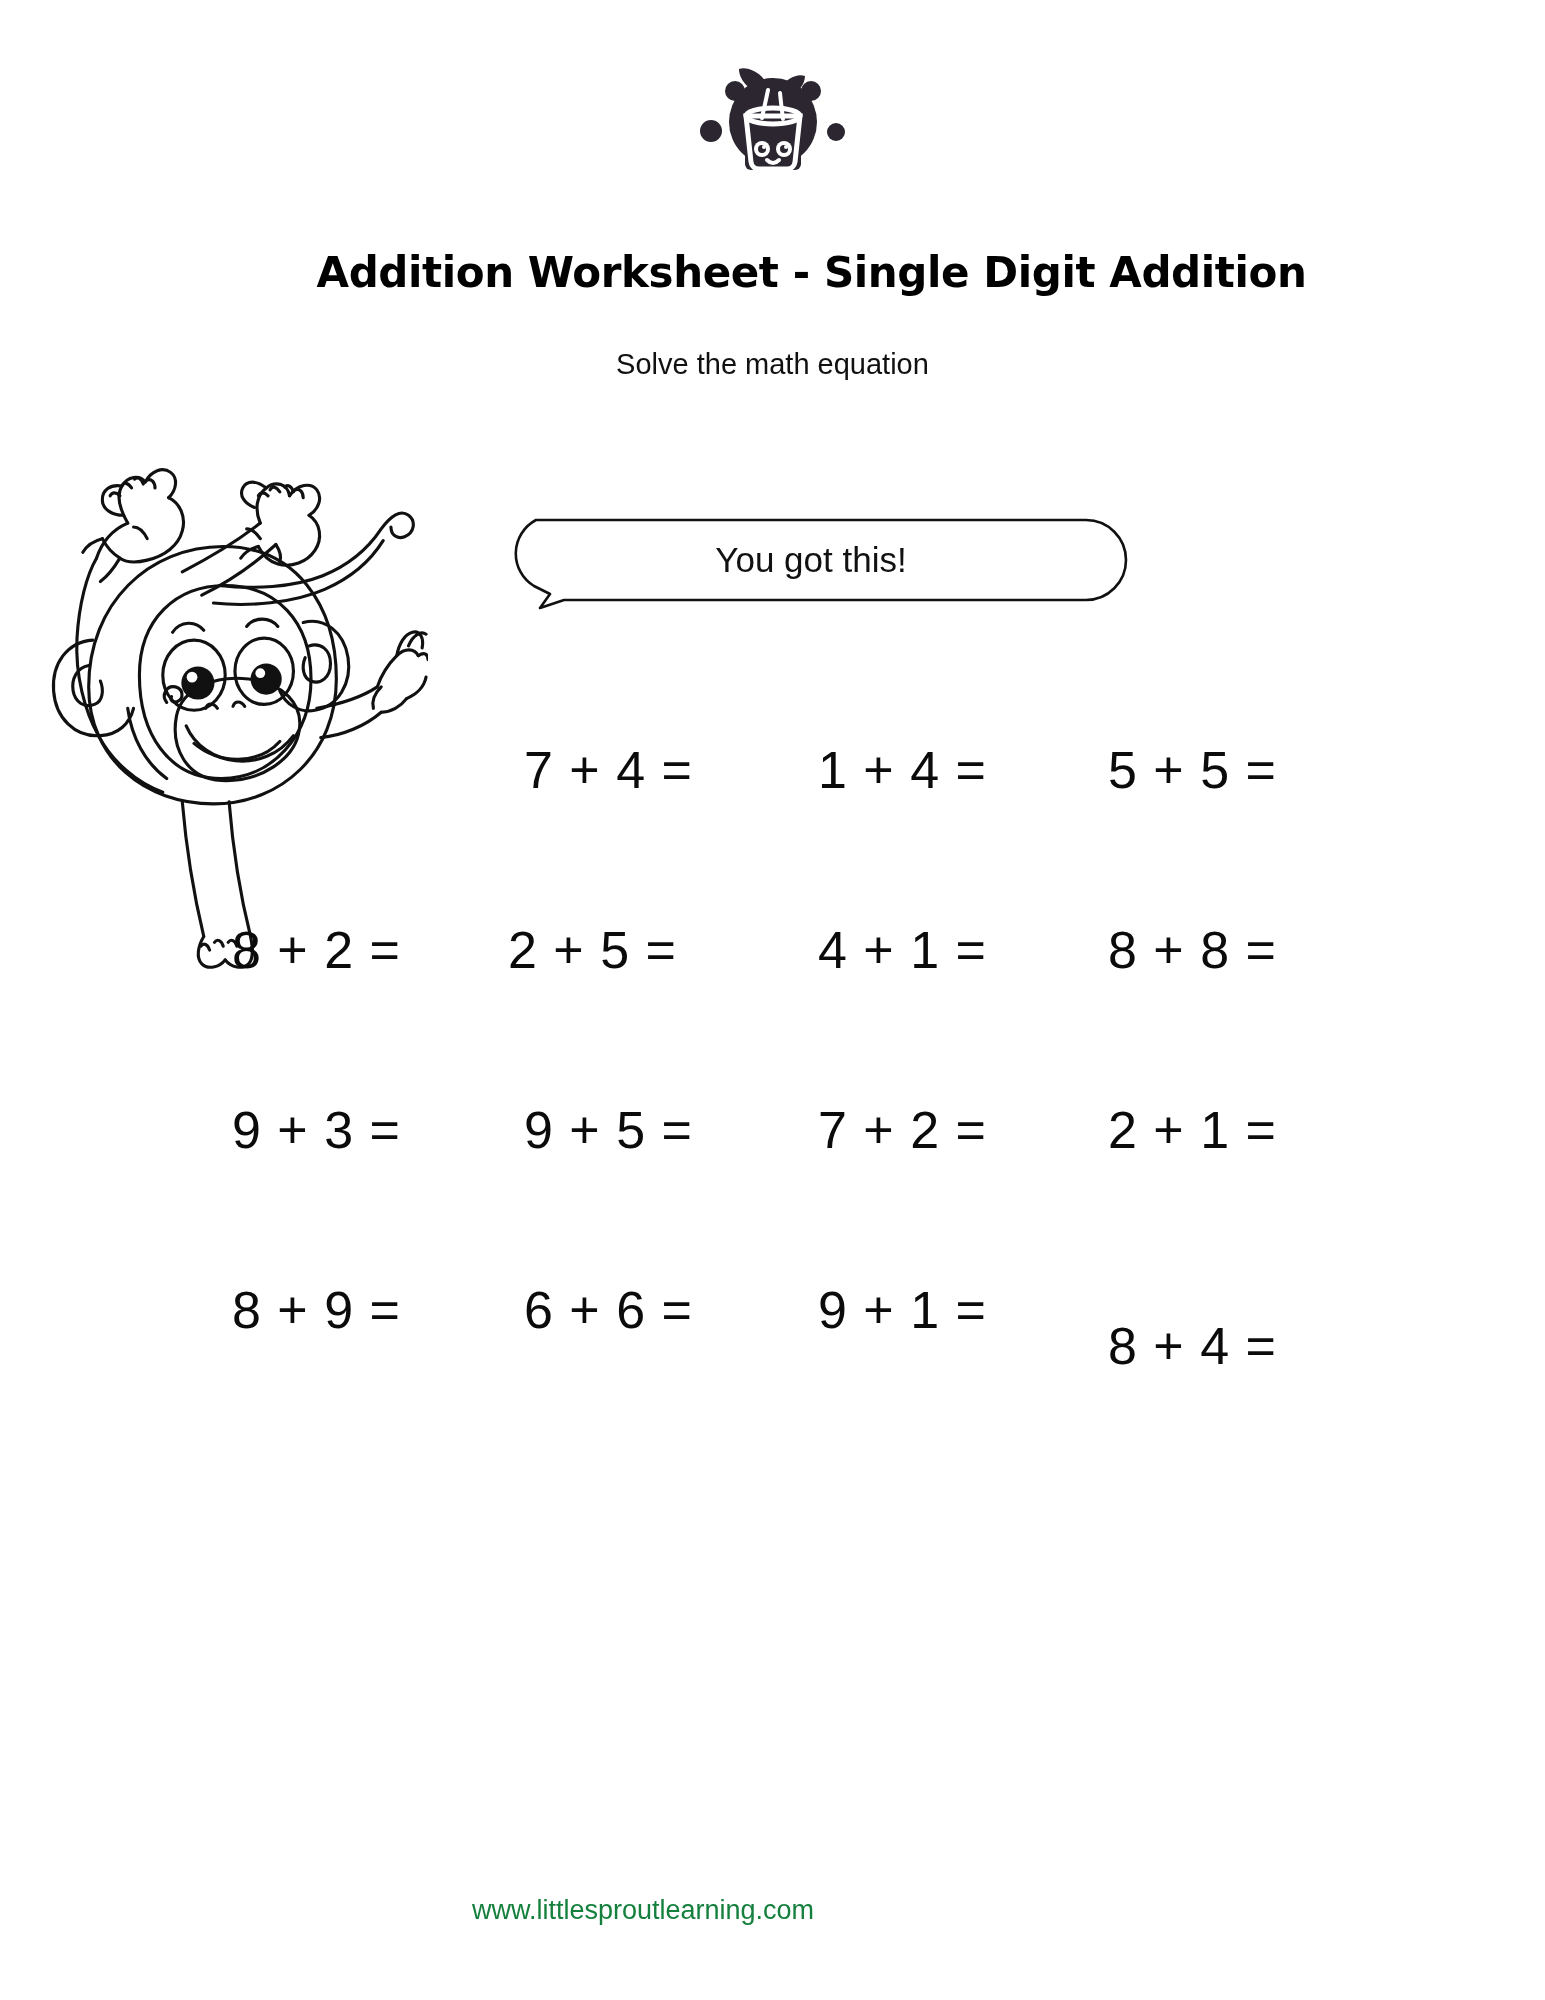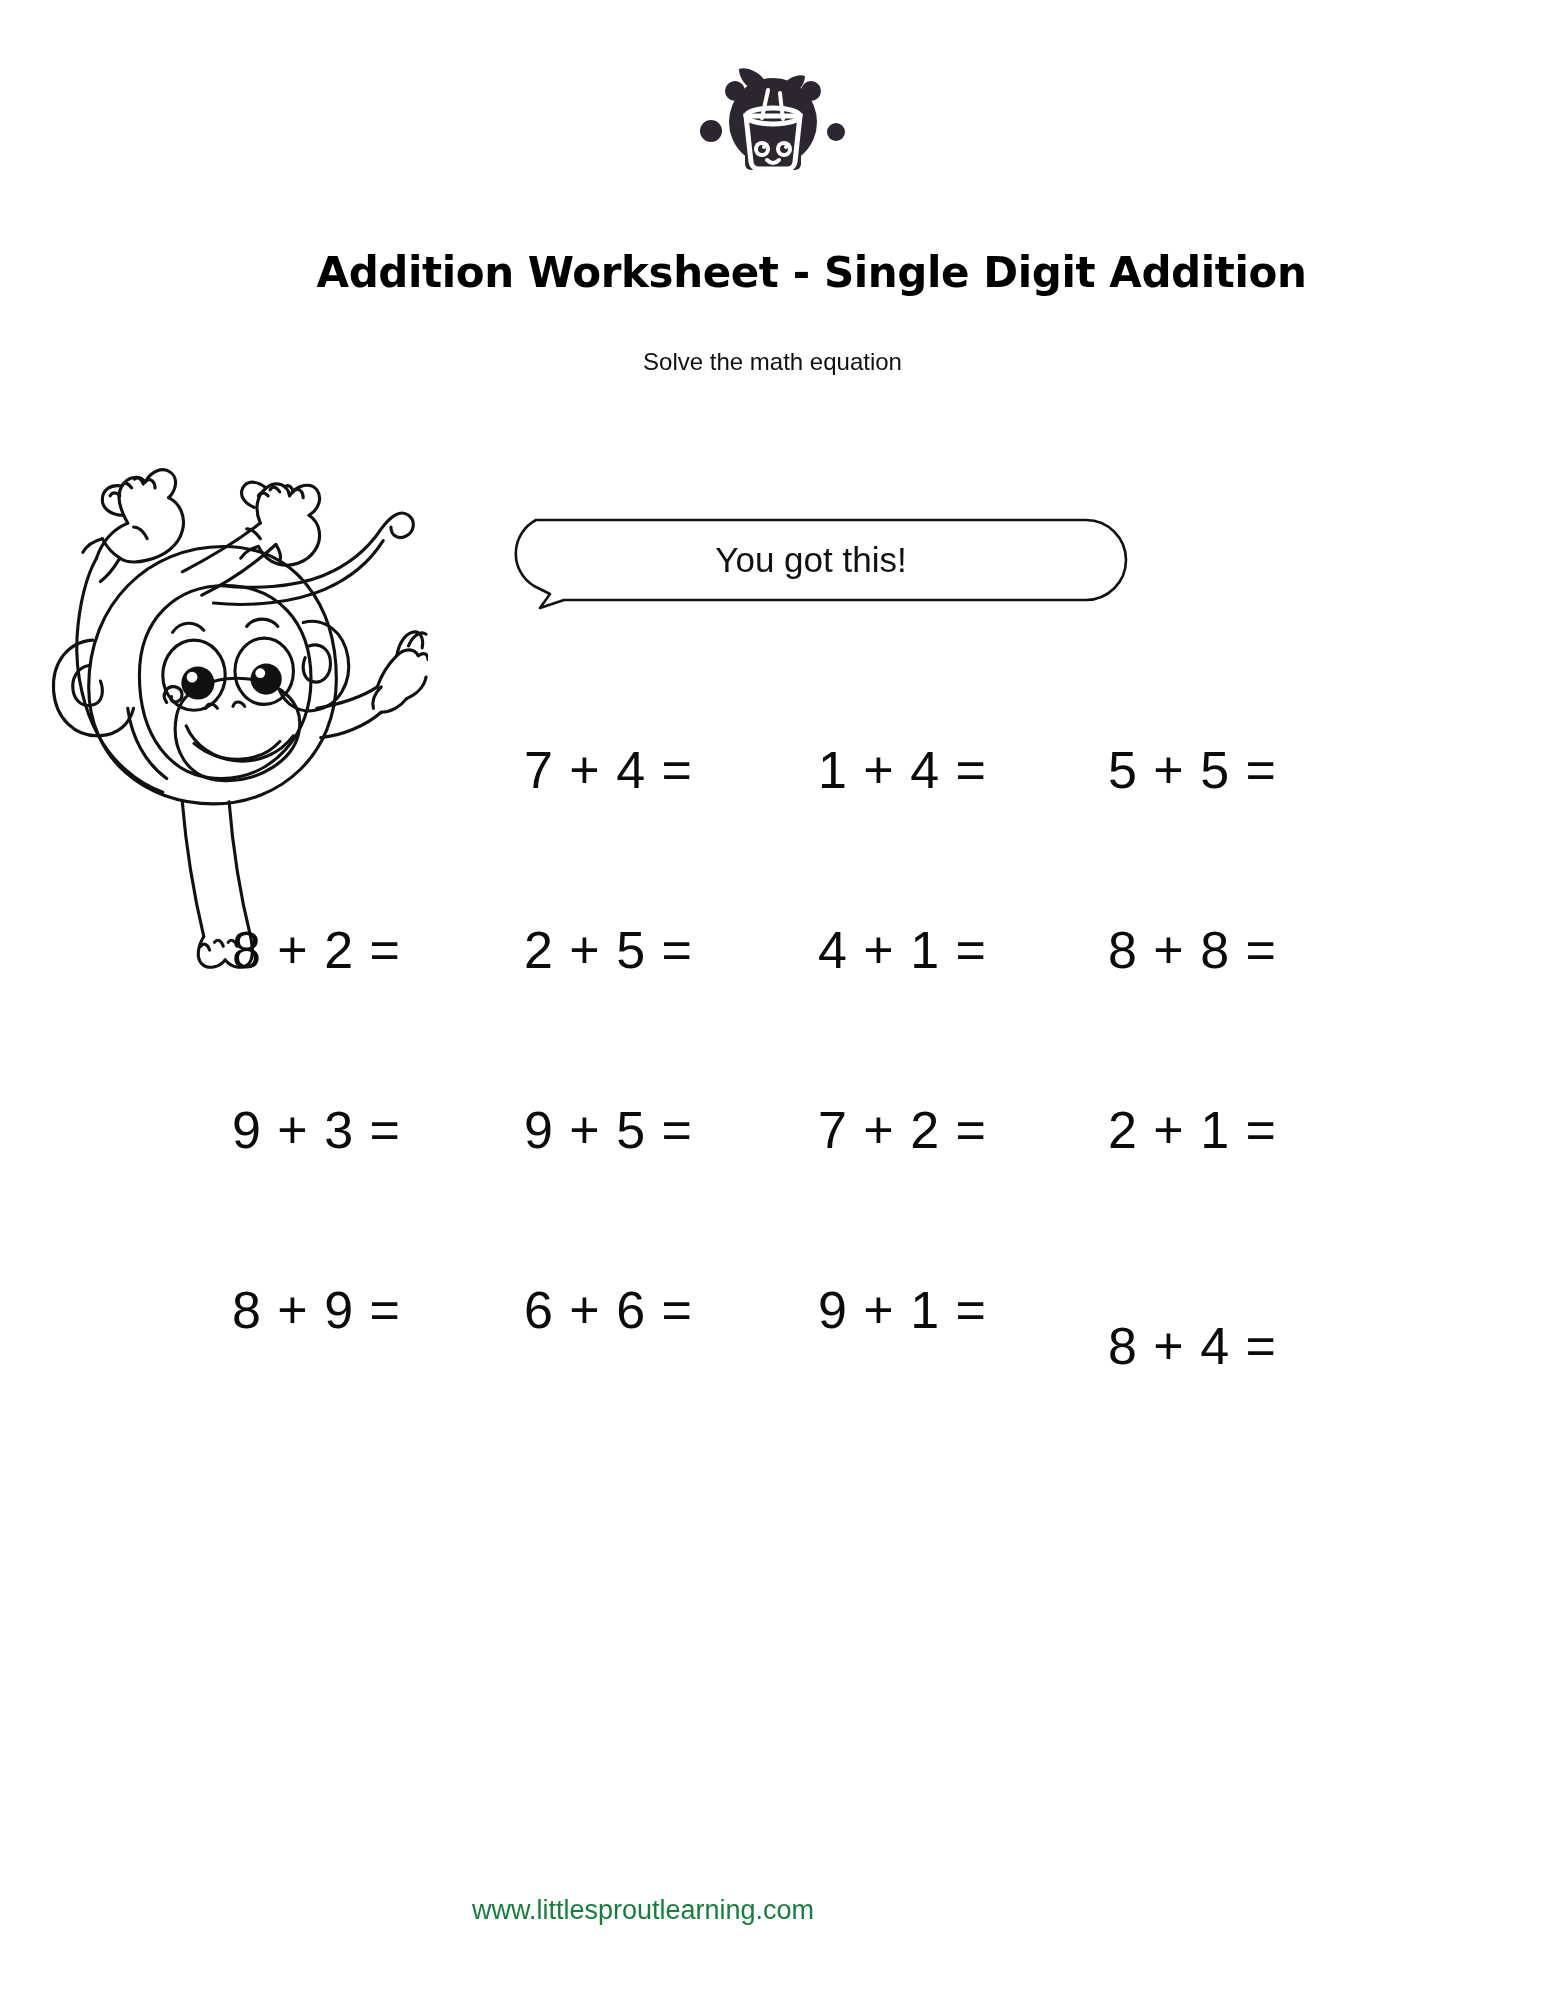--- a/index.html
+++ b/index.html
@@ -41,21 +41,21 @@
     font-family: "DejaVu Sans", sans-serif;
     white-space: nowrap;
     margin-left: 39px;
   }
   .subtitle {
     position: absolute;
     top: 348px;
     left: 0;
     width: 1545px;
     text-align: center;
-    font-size: 24px;
+    font-size: 29px;
     font-weight: 400;
     color: #111111;
     font-family: "Liberation Sans", sans-serif;
   }
 
   
   .monkey {
     position: absolute;
     left: 38px;
     top: 392px;
@@ -264,21 +264,21 @@
 </div>
 
 <div class="eq-area">
   <div class="eq-row">
       <div class="eq" style="left: 524px; top: 40px;">7 + 4 =</div>
       <div class="eq" style="left: 818px; top: 40px;">1 + 4 =</div>
       <div class="eq" style="left: 1108px; top: 40px;">5 + 5 =</div>
     </div>
   <div class="eq-row">
       <div class="eq" style="left: 232px; top: 40px;">8 + 2 =</div>
-      <div class="eq" style="left: 524px; top: 40px; text-align: right;">2 + 5 =</div>
+      <div class="eq" style="left: 508px; top: 40px; text-align: right;">2 + 5 =</div>
       <div class="eq" style="left: 818px; top: 40px;">4 + 1 =</div>
       <div class="eq" style="left: 1108px; top: 40px;">8 + 8 =</div>
     </div>
   <div class="eq-row">
       <div class="eq" style="left: 232px; top: 40px;">9 + 3 =</div>
       <div class="eq" style="left: 524px; top: 40px;">9 + 5 =</div>
       <div class="eq" style="left: 818px; top: 40px;">7 + 2 =</div>
       <div class="eq" style="left: 1108px; top: 40px;">2 + 1 =</div>
     </div>
   <div class="eq-row">

